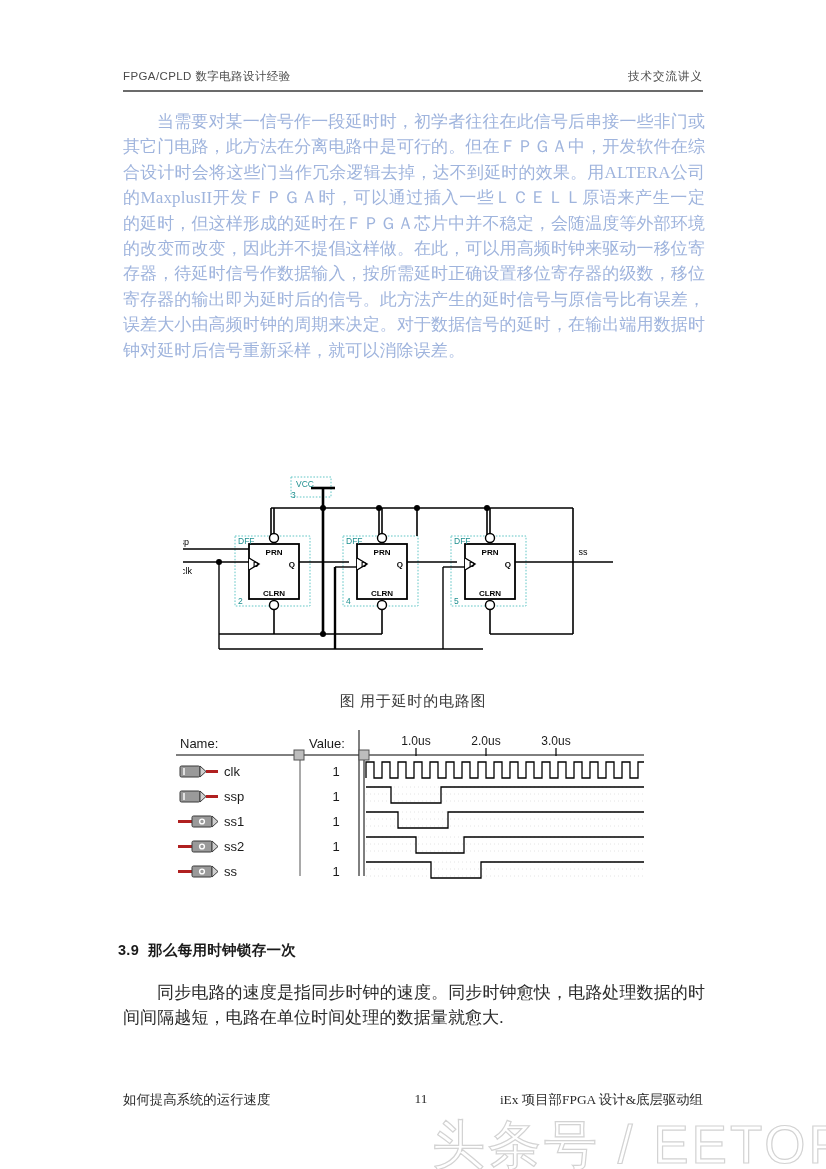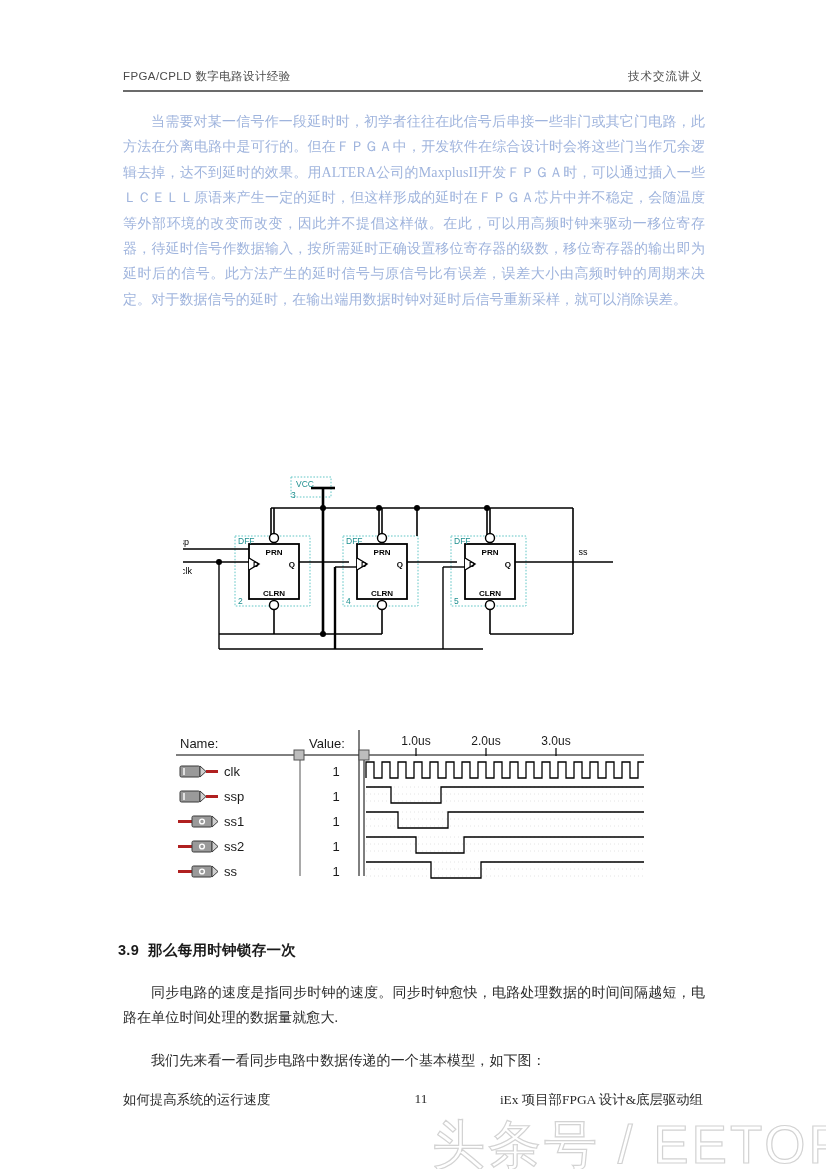--- a/index.html
+++ b/index.html
@@ -6,21 +6,21 @@
   body{width:826px;height:1169px;position:relative;font-family:"Liberation Serif",serif;overflow:hidden;}
   .page{position:absolute;left:0;top:0;width:826px;height:879px;background:#ffffff;margin-top:12px;}
 
   
   .hdr{position:absolute;left:123px;top:57px;width:580px;display:flex;justify-content:space-between;align-items:flex-end;}
   .hdr-l{font-family:"Liberation Sans",sans-serif;font-size:11.5px;color:#4a4a4a;letter-spacing:.4px;}
   .hdr-r{font-family:"Liberation Serif",serif;font-size:11.5px;color:#4a4a4a;letter-spacing:1px;}
   .hdr-rule{position:absolute;left:123px;top:78px;width:580px;height:2px;background:#6b6b6b;}
 
   
-  .para{position:absolute;font-size:14px;line-height:25.4px;text-align:justify;text-justify:inter-ideograph;letter-spacing:.1px;}
+  .para{position:absolute;font-size:17px;line-height:25.4px;text-align:justify;text-justify:inter-ideograph;letter-spacing:.1px;}
   .p-blue{color:#9fb4dd;}
   .p-black{color:#2b2b2b;}
   .indent{text-indent:2em;}
 
   #p1{left:123px;top:97px;width:582px;}
   #p2{left:123px;top:320px;width:582px;}
   #p3{left:123px;top:968px;width:582px;}
   #p4{left:123px;top:1036px;width:582px;}
 
   
@@ -159,20 +159,21 @@
         <text x="307" y="122" font-family="Liberation Sans, sans-serif" font-size="8" font-weight="bold" text-anchor="middle" fill="#000">CLRN</text>
         <text x="271" y="70" font-family="Liberation Sans, sans-serif" font-size="8.5" fill="#1f8f8f">DFF</text>
         <text x="271" y="130" font-family="Liberation Sans, sans-serif" font-size="8.5" fill="#1f8f8f">5</text>
         <line x1="332" y1="88" x2="430" y2="88" stroke="#000" stroke-width="1.4"></line>
       </g>
 
       <text x="400" y="81" font-family="Liberation Sans, sans-serif" font-size="9" fill="#000" text-anchor="middle">ss</text>
     </svg>
   </div>
 
+  <div id="cap1" class="cap">图  用于延时的电路图</div>
 
   <div class="wave">
     <svg width="468" height="152" viewBox="0 0 468 152">
 
       <text x="4" y="18" font-family="Liberation Sans, sans-serif" font-size="13" fill="#1a1a1a">Name:</text>
       <text x="133" y="18" font-family="Liberation Sans, sans-serif" font-size="13" fill="#1a1a1a">Value:</text>
 
       <line x1="0" y1="25" x2="468" y2="25" stroke="#000" stroke-width="1"></line>
 
       <line x1="124" y1="25" x2="124" y2="146" stroke="#555" stroke-width="1"></line>
@@ -265,21 +266,20 @@
       <polyline fill="none" stroke="#000" stroke-width="1.3" points="190,132 255,132 255,148 305,148 305,132 468,132"></polyline>
     </svg>
   </div>
 
 
   <div class="sec">
     <span class="num">3.9</span><span>那么每用时钟锁存一次</span>
   </div>
 
   <div id="p3" class="para p-black indent">同步电路的速度是指同步时钟的速度。同步时钟愈快，电路处理数据的时间间隔越短，电路在单位时间处理的数据量就愈大.</div>
-  <div id="p4" class="para p-black indent">我们先来看一看同步电路中数据传递的一个基本模型，如下图：</div>
 
   <div class="ftr">
     <span>如何提高系统的运行速度</span>
     <span>iEx 项目部FPGA 设计&amp;底层驱动组</span>
   </div>
   <div class="ftr-c">11</div>
 
   <div class="wmk">头条号 / EETOP</div>
 
 </div>

